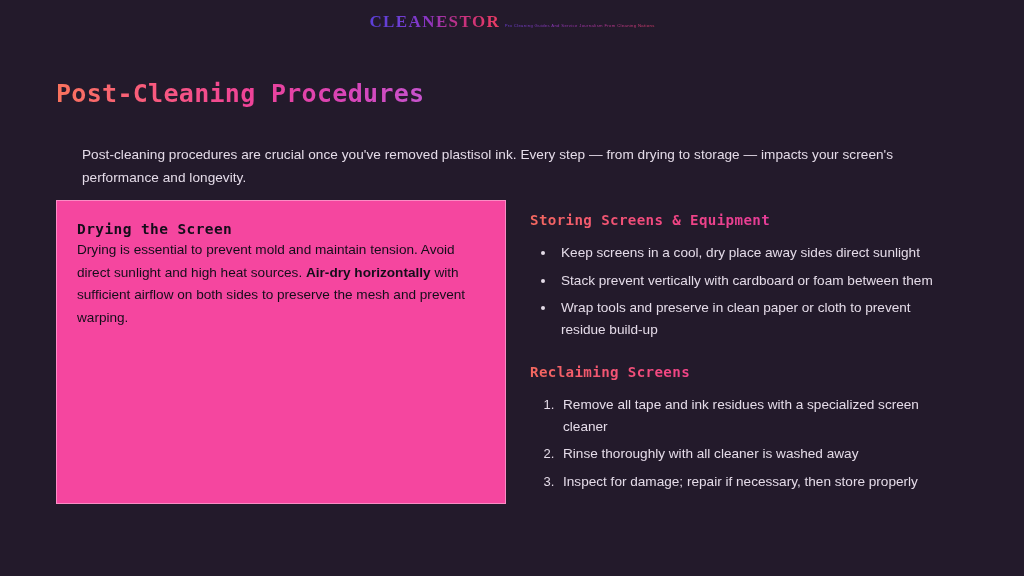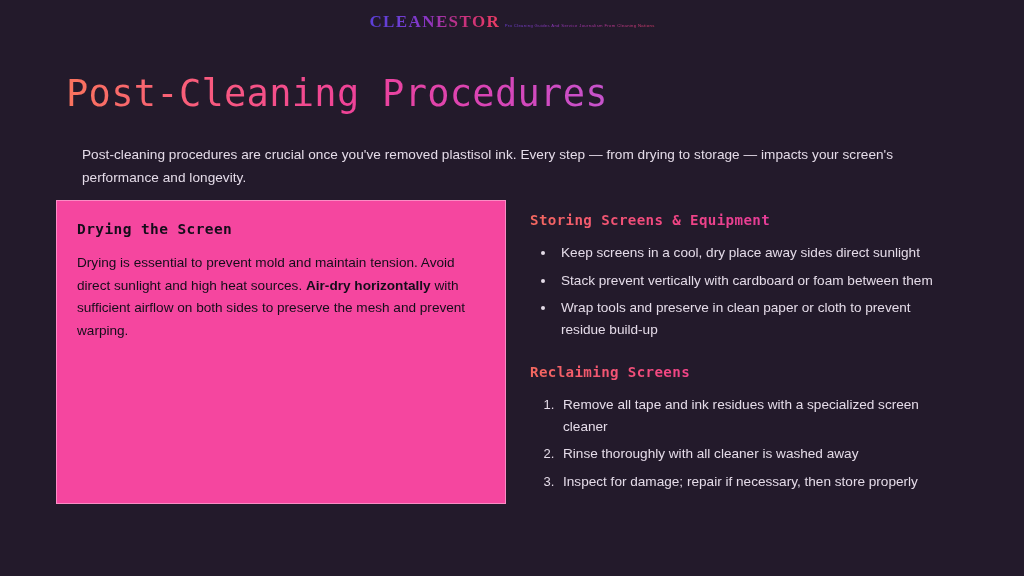--- a/index.html
+++ b/index.html
@@ -53,24 +53,24 @@
     background-clip: text;
     color: transparent;
     -webkit-text-fill-color: transparent;
     display: inline-block;
   }
 
   
   .page-title {
     position: absolute;
     top: 72px;
-    left: 66px;
+    left: 56px;
     font-family: "DejaVu Sans Mono", monospace;
-    font-size: 37px;
-    font-weight: normal;
+    font-size: 25px;
+    font-weight: bold;
     letter-spacing: 0.3px;
     line-height: 44px;
     background: linear-gradient(90deg,
         #f9735d 0%,
         #f95a7e 26%,
         #ef4397 52%,
         #d944b6 78%,
         #c653cd 100%);
     -webkit-background-clip: text;
     background-clip: text;
@@ -104,21 +104,20 @@
   }
   .card-title {
     font-family: "DejaVu Sans Mono", monospace;
     font-size: 14.5px;
     font-weight: bold;
     color: #140d1a;
     letter-spacing: 0.4px;
     line-height: 20px;
   }
   .card-body {
-    margin-top: 13px;
     font-size: 13.6px;
     line-height: 22.5px;
     color: #140d1a;
   }
   .card-body b { font-weight: bold; }
 
   
   .right-col {
     position: absolute;
     left: 530px;

